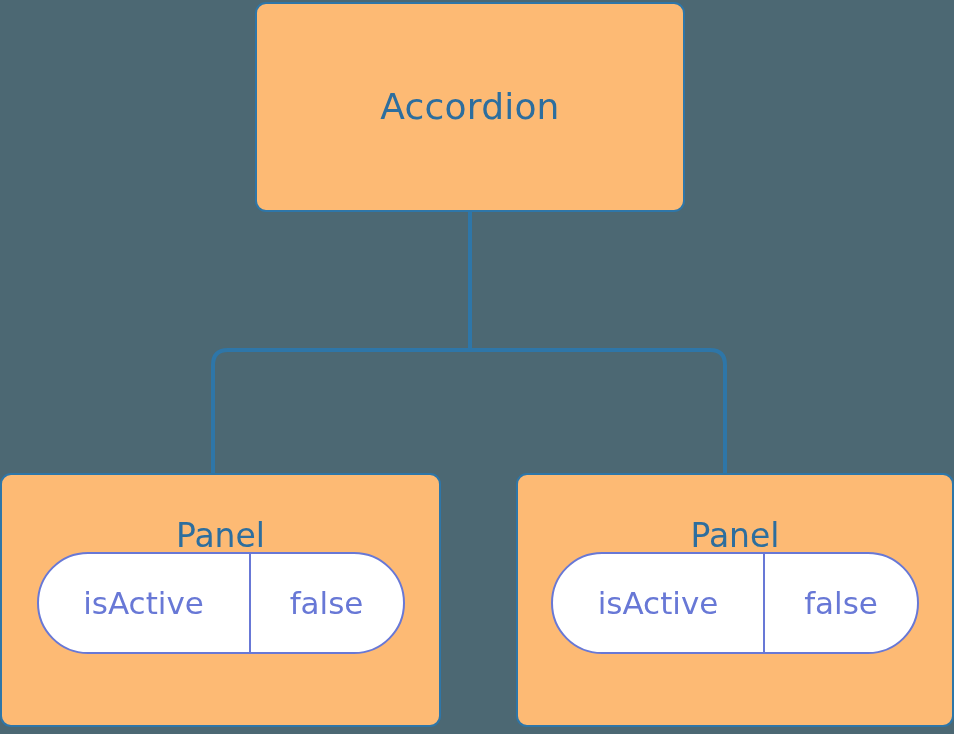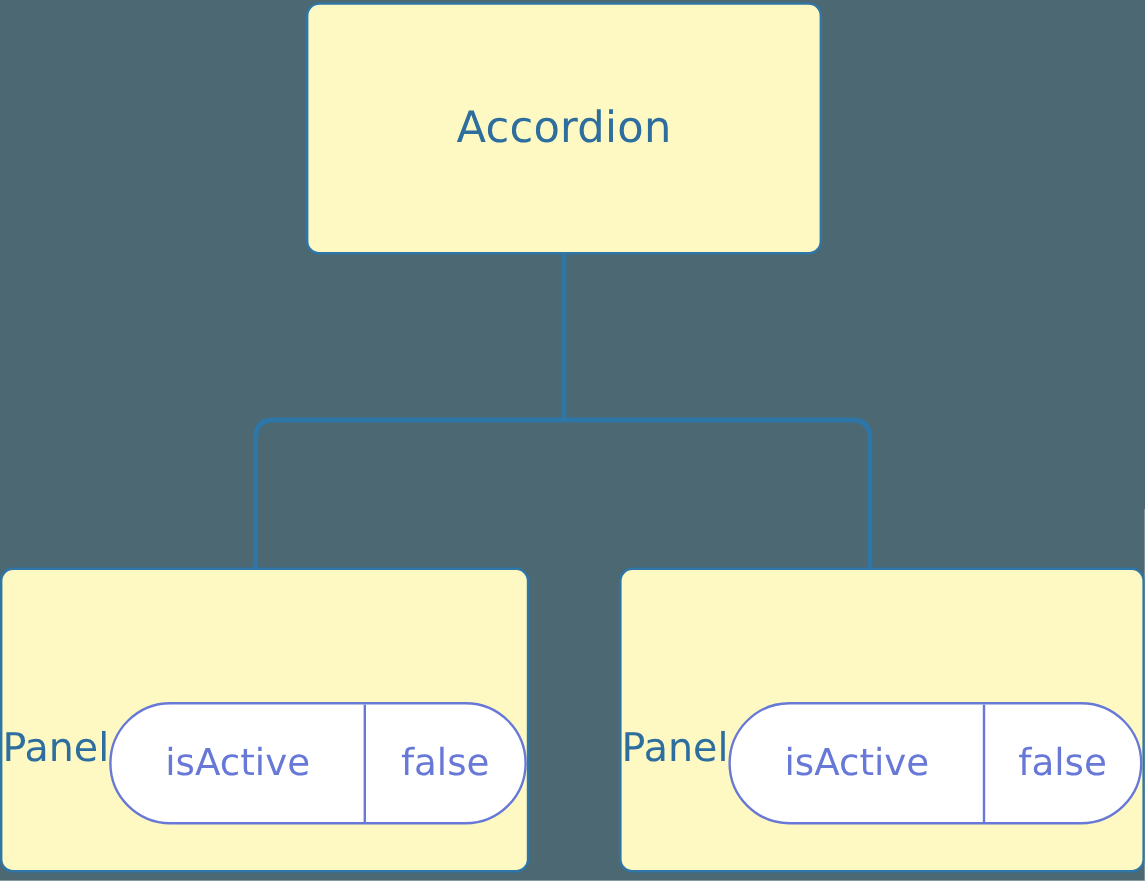--- a/index.html
+++ b/index.html
@@ -28,21 +28,21 @@
     left: 0;
     top: 0;
     width: 954px;
     height: 734px;
     pointer-events: none;
   }
 
   
   .node-box {
     position: absolute;
-    background: #fef9c3;
+    background: #fdba74;
     border: 2px solid #2e76a8;
     border-radius: 11px;
     box-sizing: border-box;
   }
 
   
   #node-accordion {
     left: 255px;
     top: 2px;
     width: 430px;
@@ -59,39 +59,38 @@
     letter-spacing: 0.2px;
     line-height: 1;
     white-space: nowrap;
   }
 
   
   .panel-node {
     top: 473px;
     height: 254px;
     display: flex;
-    flex-direction: row;
+    flex-direction: column;
     align-items: center;
     padding-top: 44px;
     box-sizing: border-box;
   }
   #node-panel-left  { left: 0px;   width: 441px; }
   #node-panel-right { left: 516px; width: 438px; }
 
   .panel-title {
     color: #2d6e9e;
     font-size: 33px;
     font-weight: 400;
     line-height: 1;
     white-space: nowrap;
   }
 
   
   .prop-pill {
-    margin-top: 28px;
     height: 102px;
     border: 2px solid #6878d6;
     border-radius: 51px;
     display: flex;
     align-items: stretch;
     background: #ffffff;
     box-sizing: border-box;
     overflow: hidden;
   }
   #pill-left  { width: 368px; }

